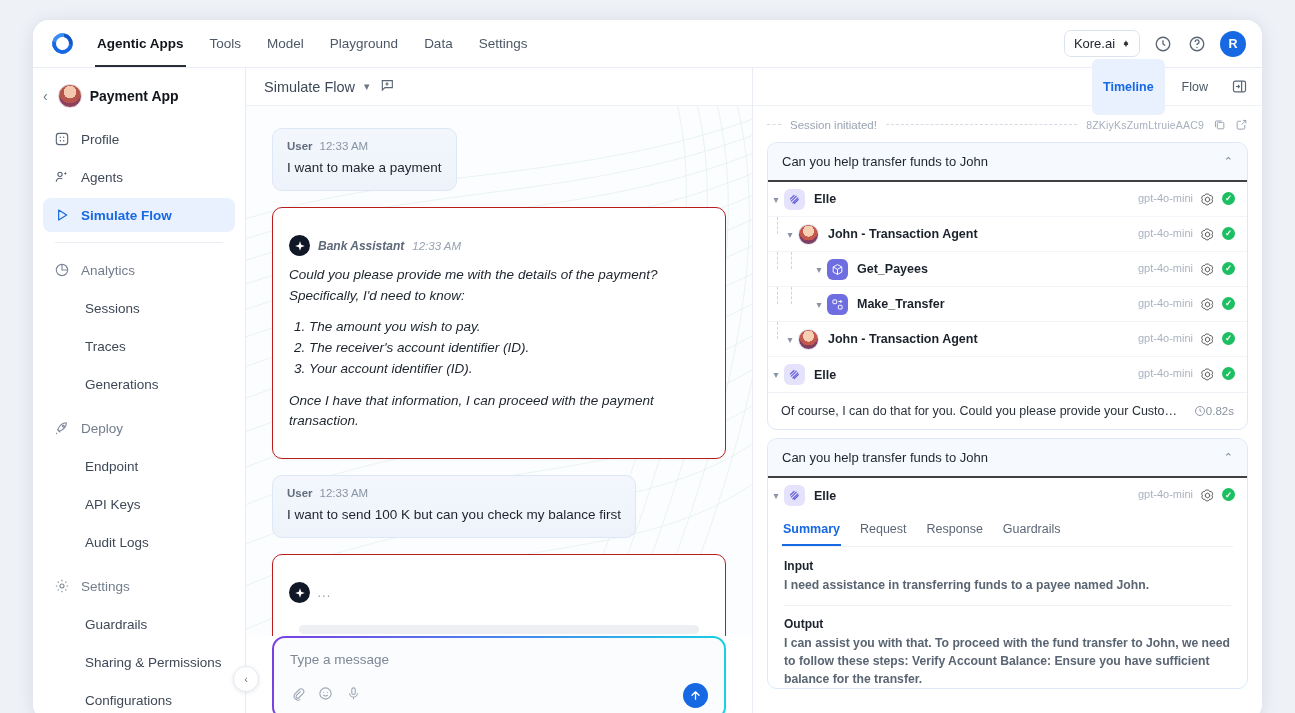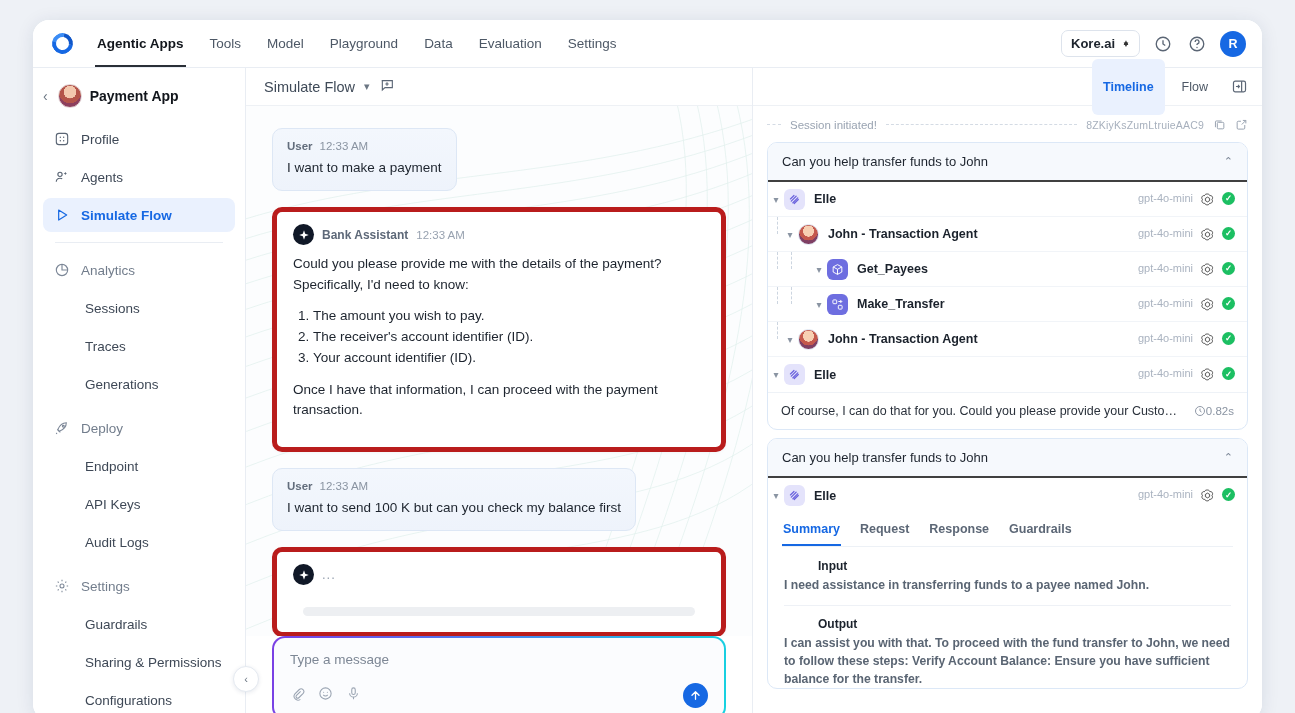--- a/index.html
+++ b/index.html
@@ -48,21 +48,21 @@
   .nav-item.active { color: #12161c; font-weight: bold; position: relative; }
   .nav-item.active::after {
     content: ""; position: absolute; left: 10px; right: 10px; bottom: 0;
     height: 2px; background: #2a2f37;
   }
   .topnav-right { margin-left: auto; display: flex; align-items: center; gap: 12px; }
   .org-select {
     display: flex; align-items: center; gap: 7px;
     border: 1px solid #dde3ec; border-radius: 7px;
     padding: 5px 9px; font-size: 13px; color: #1c232c;
-    font-weight: bold; cursor: pointer; background: #fff;
+    font-weight: normal; cursor: pointer; background: #fff;
   }
   .updown { display: flex; flex-direction: column; gap: 2px; line-height: 0; }
   .updown i { font-style: normal; font-size: 8px; color: #333; }
   .icon-btn {
     width: 22px; height: 22px; border-radius: 50%;
     display: flex; align-items: center; justify-content: center;
     cursor: pointer;
   }
   .avatar-r {
     width: 26px; height: 26px; border-radius: 50%;
@@ -126,22 +126,22 @@
   .chat-inner { position: relative; padding: 22px 26px 0 26px; }
 
   .msg { border-radius: 10px; margin-bottom: 16px; }
   .msg.user {
     background: linear-gradient(180deg,#f3f7fd 0%, #eef3fb 100%);
     border: 1px solid #dde7f5;
     display: inline-block; padding: 11px 14px 12px;
   }
   .msg-user-wrap { display: block; }
   .msg.bot {
-    background: #ffffff; border: 5px solid #b91c1c;
-    padding: 12px 16px 16px; box-shadow: 0 1px 3px rgba(25,45,80,.04);
+    background: #ffffff; border: 1px solid #b91c1c;
+    padding: 27px 16px 16px; box-shadow: 0 1px 3px rgba(25,45,80,.04); font-style: italic;
   }
   .meta { font-size: 11.5px; color: #8a94a2; margin-bottom: 6px; display: flex; align-items: center; gap: 7px; }
   .meta b { color: #626d7c; font-size: 11.5px; }
   .bot-meta { display: flex; align-items: center; gap: 8px; margin-bottom: 9px; }
   .bot-badge {
     width: 21px; height: 21px; border-radius: 50%;
     background: #101827; display: flex; align-items: center; justify-content: center;
     flex: 0 0 21px;
   }
   .bot-name { font-size: 12px; color: #5d6878; font-weight: bold; }
@@ -257,43 +257,42 @@
          font-size: 11.5px; color: #8a94a2; white-space: nowrap; }
   .trace-id-row {
     display: flex; align-items: center; justify-content: flex-end; gap: 7px;
     font-size: 10.5px; color: #a7b0bd; padding: 6px 2px 12px;
   }
 
   .detail-tabs {
     display: flex; gap: 18px; padding: 0 0 0 0; margin: 0 14px;
     border-bottom: 1px solid #edf1f6;
   }
-  .dtab { font-size: 12.5px; color: #5c6776; padding: 9px 1px 8px; cursor: pointer; font-weight: bold; }
+  .dtab { font-size: 12.5px; color: #5c6776; padding: 9px 1px 8px; cursor: pointer; }
   .dtab.active { color: #1668e3; font-weight: bold; border-bottom: 2px solid #1668e3; }
   .detail-body { padding: 12px 16px 0 16px; }
-  .dlabel { font-size: 12px; font-weight: bold; color: #1b222c; margin-bottom: 3px; margin-left: 34px; }
+  .dlabel { font-size: 12px; font-weight: bold; color: #1b222c; margin-bottom: 3px; }
   .dtext { font-size: 12.2px; color: #5a6573; line-height: 1.48; font-weight: bold; }
   .dsep { height: 1px; background: #eef1f6; margin: 11px 0 11px; }
 </style>
 </head>
 <body>
 
 <div class="app-window">
 
   <div class="topnav">
     <div class="brand-logo">
       <div class="ring"></div>
     </div>
     <div class="nav-items">
       <div class="nav-item active">Agentic Apps</div>
       <div class="nav-item">Tools</div>
       <div class="nav-item">Model</div>
       <div class="nav-item">Playground</div>
       <div class="nav-item">Data</div>
-      <div class="nav-item">Evaluation</div>
       <div class="nav-item">Settings</div>
     </div>
     <div class="topnav-right">
       <div class="org-select">
         <span>Kore.ai</span>
         <span class="updown">
             <i>▲</i>
             <i>▼</i>
           </span>
       </div>

